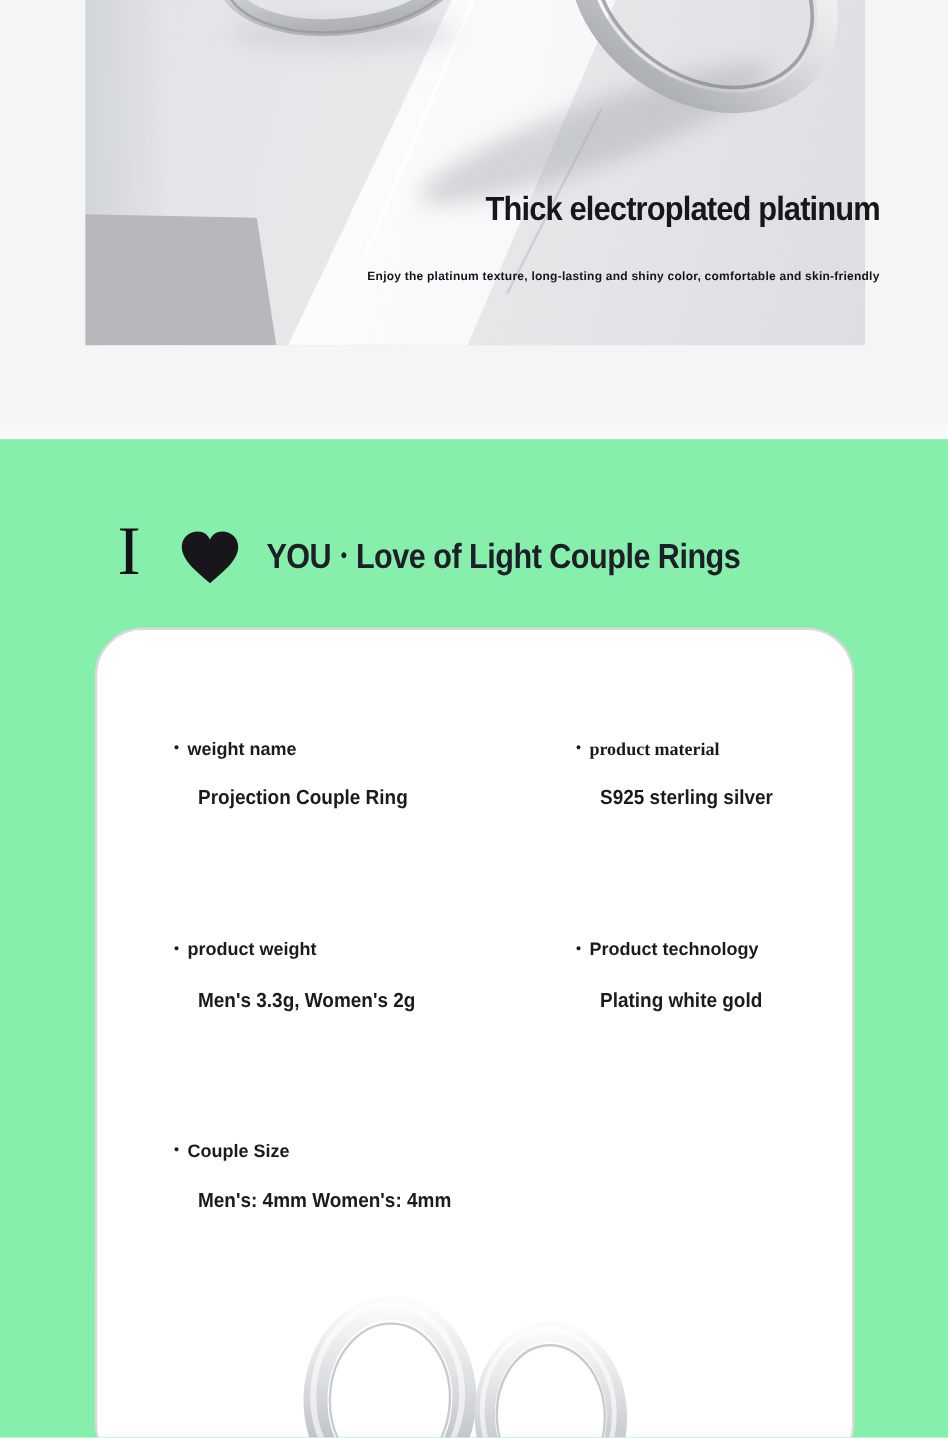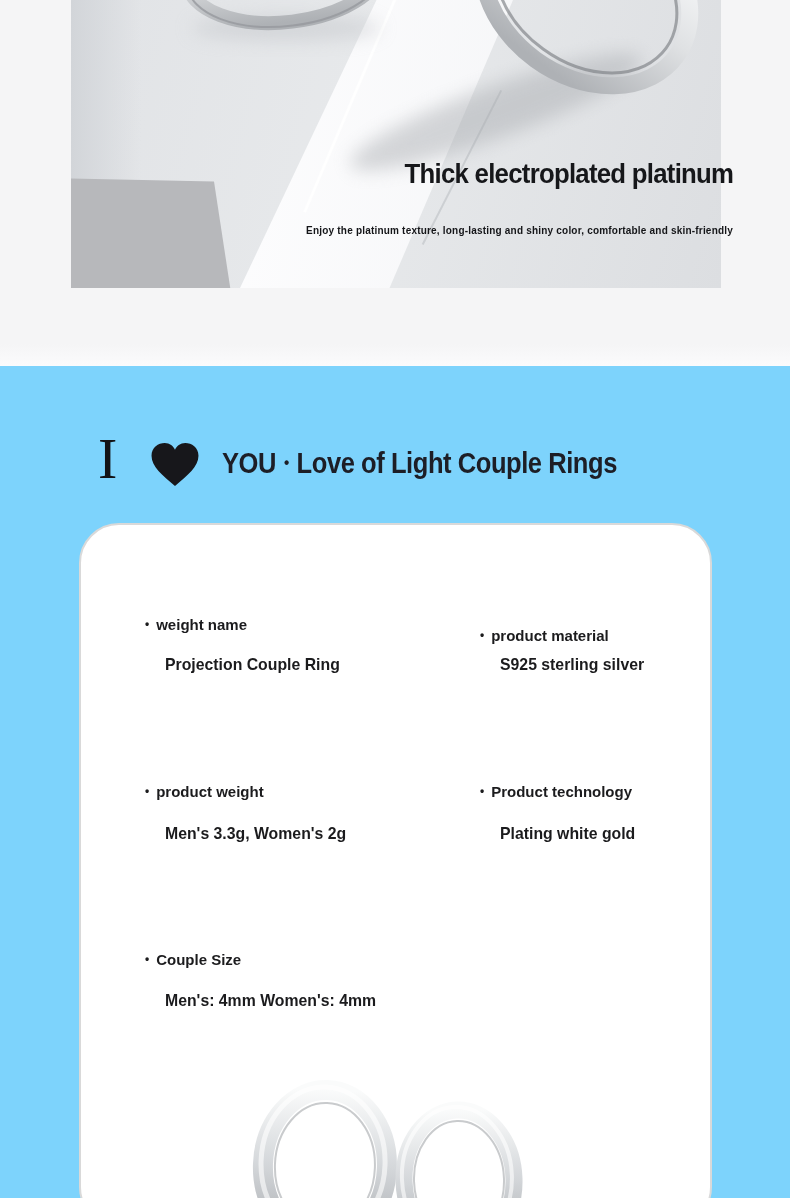--- a/index.html
+++ b/index.html
@@ -1,17 +1,17 @@
 <!DOCTYPE html>
 <html><head>
 <meta charset="utf-8">
 <style>
   html,body{margin:0;padding:0;}
   body{font-family:"Liberation Sans",sans-serif;background:#ffffff;}
-  .page{position:relative;width:790px;height:1198px;overflow:hidden;background:#7dd3fc;margin:0 auto;}
+  .page{position:relative;width:790px;height:1198px;overflow:hidden;background:#86efac;margin:0 auto;}
 
   
   .top-zone{position:absolute;left:0;top:0;width:790px;height:366px;
     background:linear-gradient(#f5f5f6 94%,#fbfbfc);}
 
   
   .banner{position:absolute;left:71px;top:0;width:650px;height:288px;overflow:visible;}
   .banner-clip{position:absolute;inset:0;overflow:hidden;}
   .ph-base{position:absolute;inset:0;
     background:linear-gradient(105deg,#e1e3e6 0%,#e7e9eb 45%,#dcdee1 100%);}
@@ -106,21 +106,21 @@
     <span>YOU</span><span class="sep">•</span><span>Love of Light Couple Rings</span>
   </span>
 
   <div class="spec-card">
 
     <div class="cell lab" style="left:64px;top:91px;">
       <span class="blt">•</span><span>weight name</span>
     </div>
     <div class="cell val" style="left:84px;top:130px;">Projection Couple Ring</div>
 
-    <div class="cell lab" style="left:399px;top:102px;">
+    <div class="cell lab" style="left:399px;top:91px;font-family:Liberation Serif, serif;">
       <span class="blt">•</span><span>product material</span>
     </div>
     <div class="cell val" style="left:419px;top:130px;">S925 sterling silver</div>
 
     <div class="cell lab" style="left:64px;top:258px;">
       <span class="blt">•</span><span>product weight</span>
     </div>
     <div class="cell val" style="left:84px;top:299px;">Men's 3.3g, Women's 2g</div>
 
     <div class="cell lab" style="left:399px;top:258px;text-align:right;">

